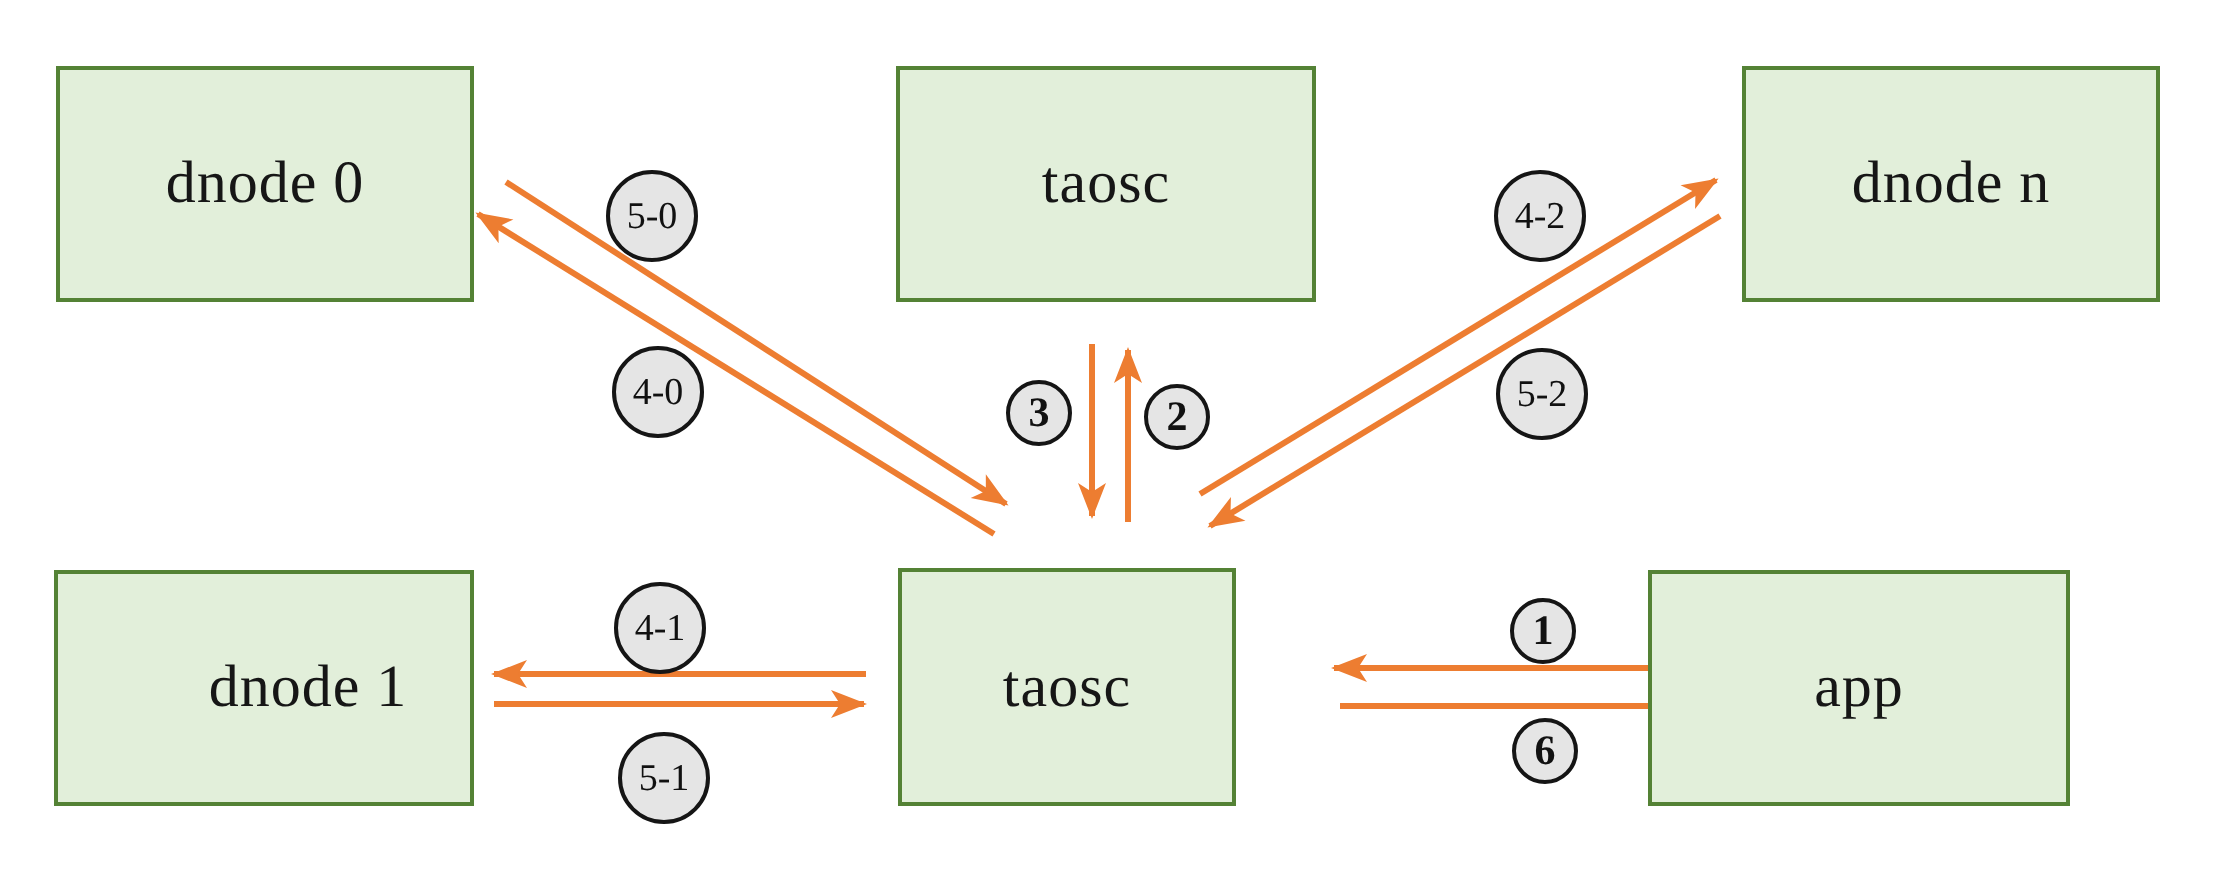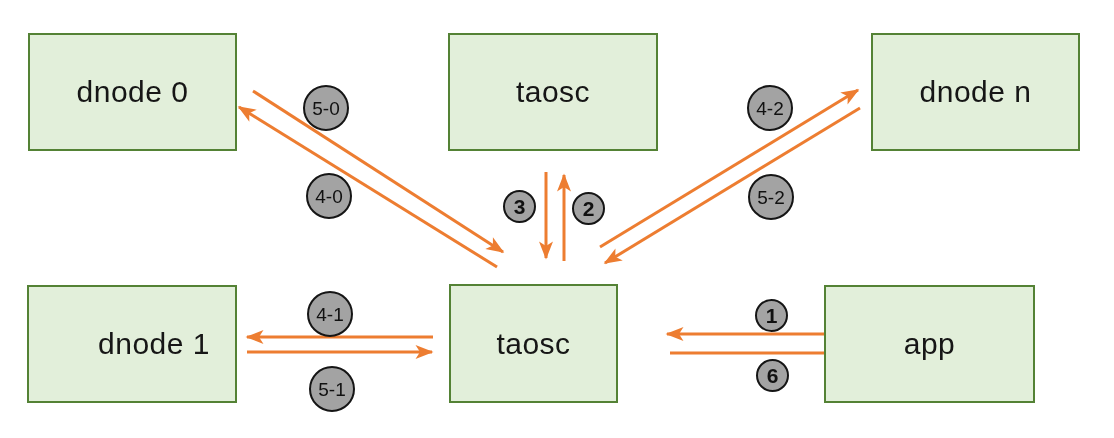--- a/index.html
+++ b/index.html
@@ -7,39 +7,39 @@
     --node-border:#548235;
     --arrow:#ed7d31;
     --ring:#151515;
     --bg:#ffffff;
   }
   html,body{margin:0;padding:0;background:var(--bg);}
   .canvas{
     position:relative;
     width:1114px;height:438px;
     background:var(--bg);
-    font-family:Liberation Sans, sans-serif;
+    font-family:Liberation Serif, serif;
     overflow:hidden;
   }
   .edges-svg{position:absolute;left:0;top:0;width:1114px;height:438px;}
   .edge{stroke:var(--arrow);stroke-width:3;fill:none;}
   .node{
     position:absolute;
     background:var(--node-fill);
     border:2.5px solid var(--node-border);
     box-sizing:border-box;
     display:flex;align-items:center;justify-content:center;
     font-size:30px;color:#161616;
     letter-spacing:0.5px;
   }
   .elabel{
     position:absolute;
     border:2.5px solid var(--ring);
     border-radius:50%;
-    background:#a3a3a3;
+    background:#e5e5e5;
     box-sizing:border-box;
     display:flex;align-items:center;justify-content:center;
     color:#111;
     line-height:1;
   }
   .elabel.pair{width:46px;height:46px;font-size:19px;}
   .elabel.single{width:33px;height:33px;font-size:21px;font-weight:600;}
 </style>
 </head>
 <body>

